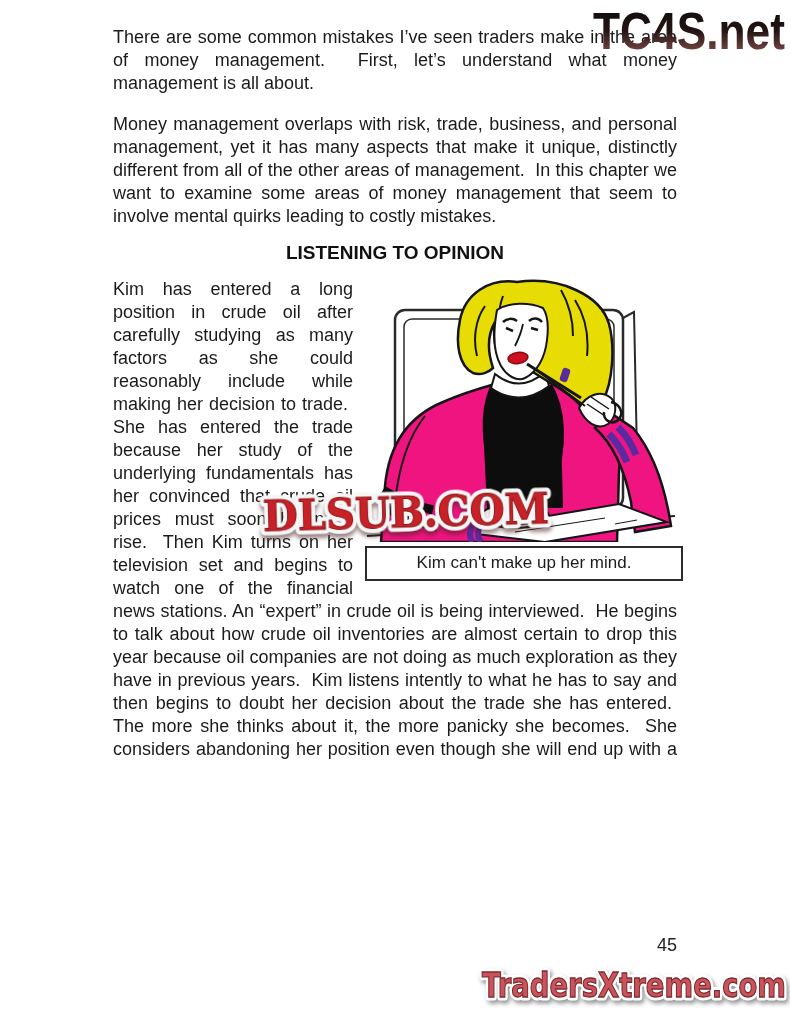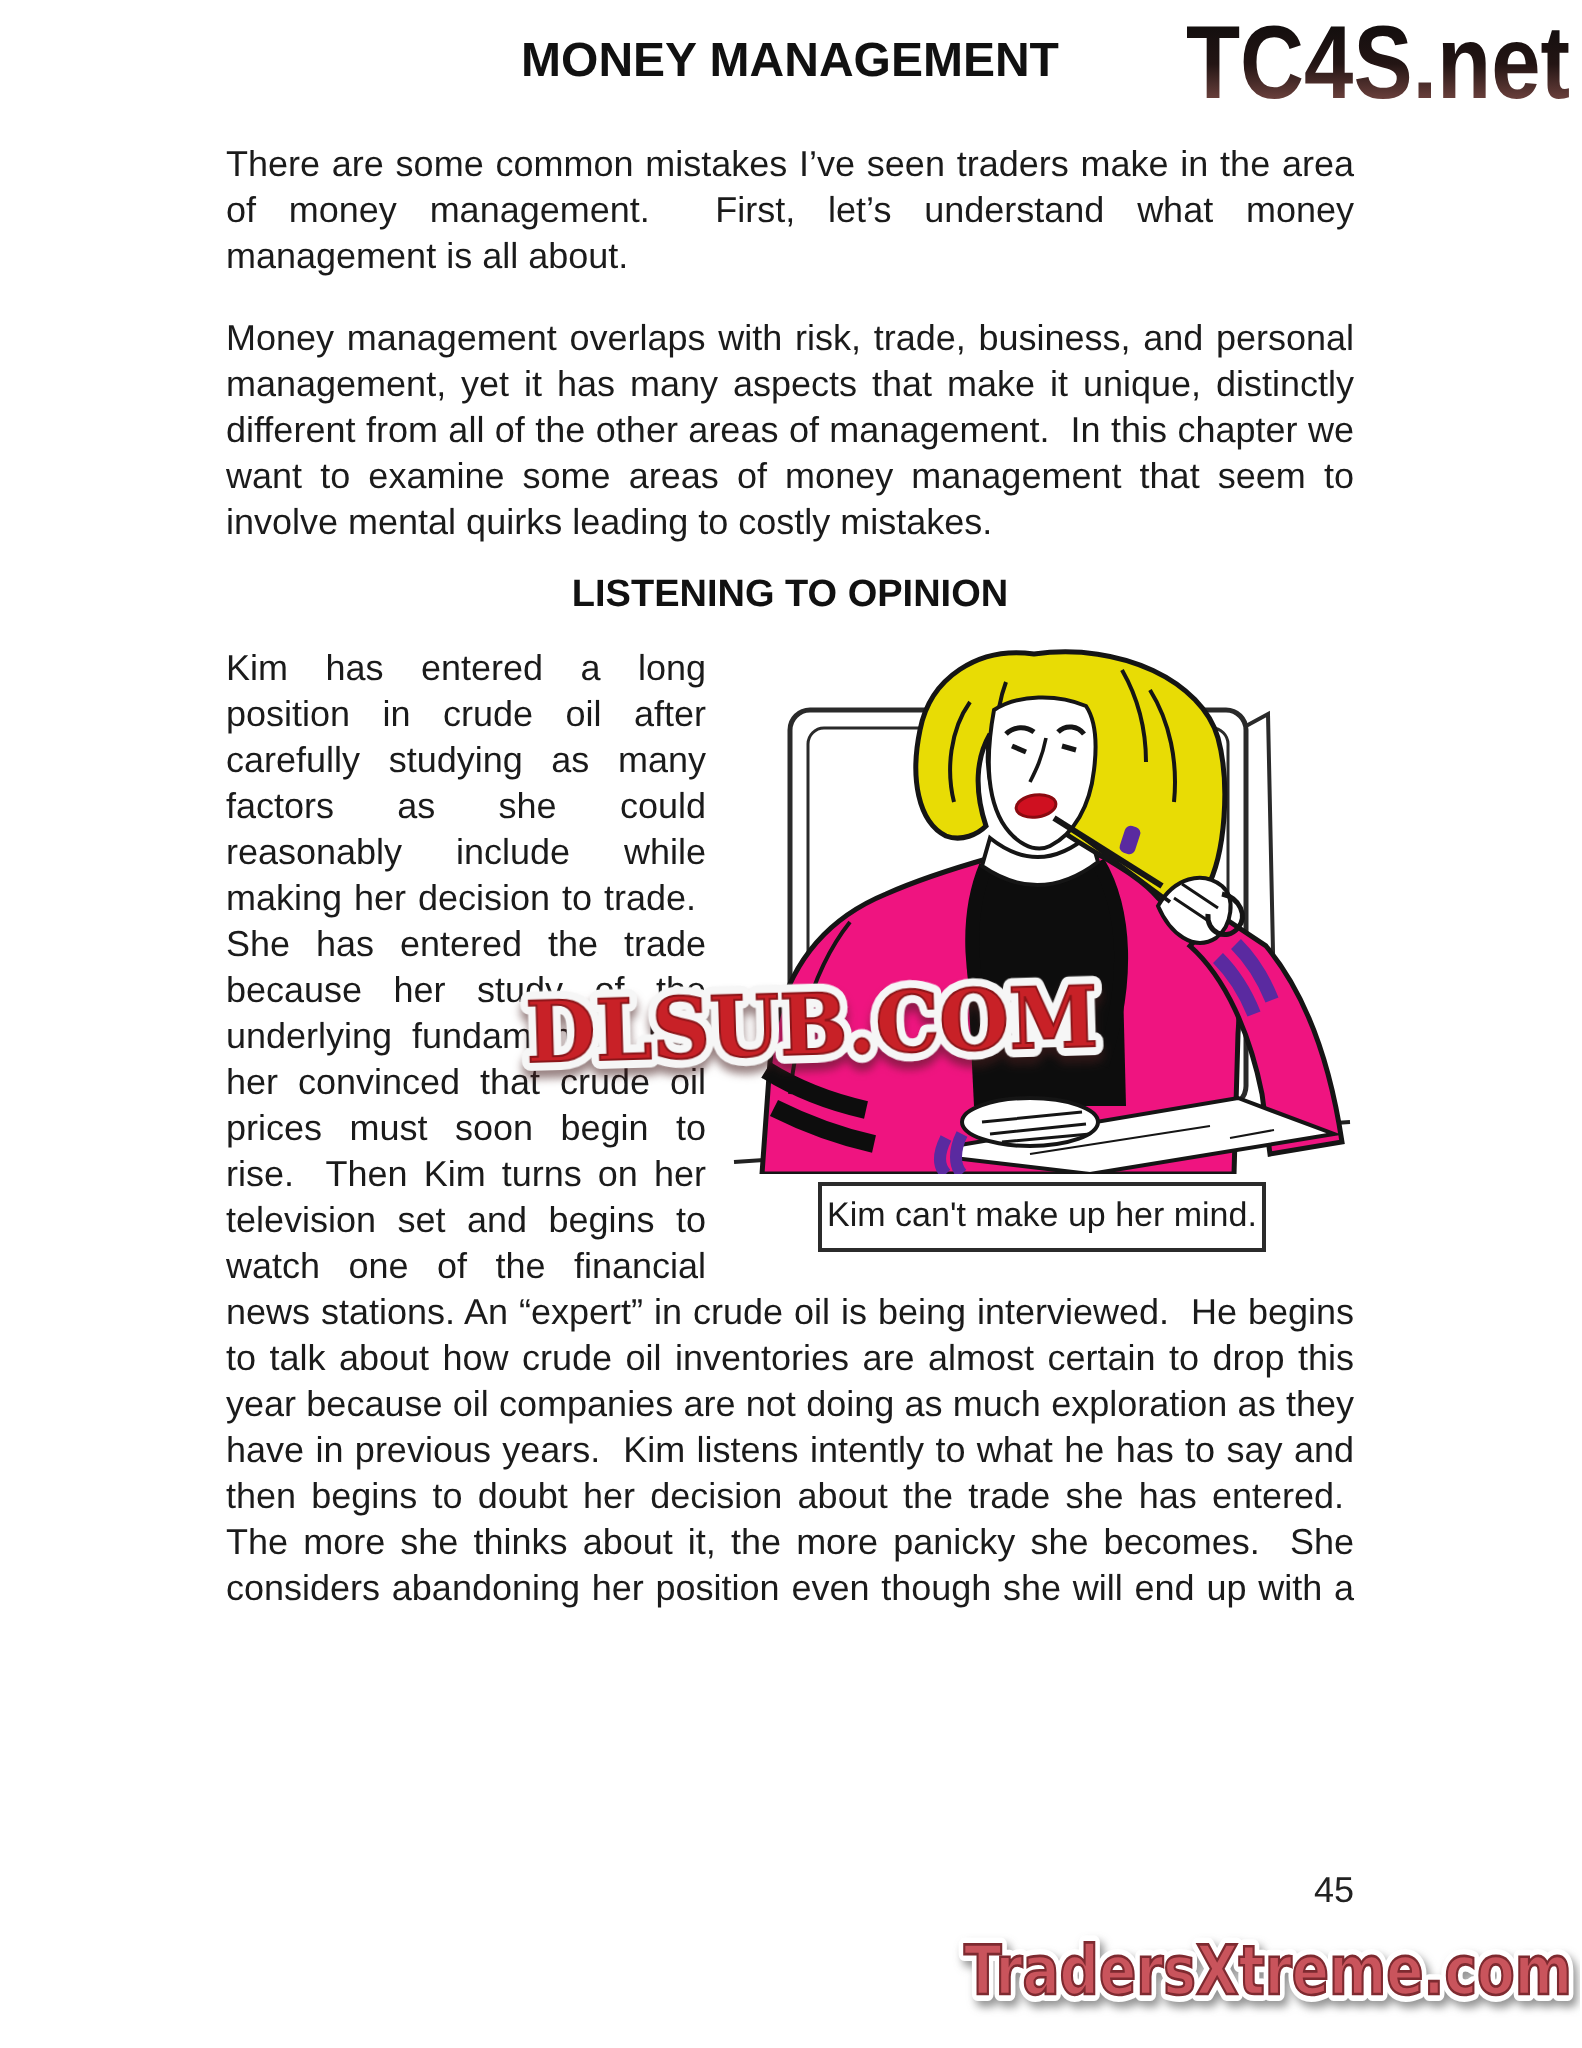--- a/index.html
+++ b/index.html
@@ -35,21 +35,21 @@
   }
   .kim-section { margin-top:14px; }
   .kim-section p.body { margin-top:0; text-align-last:justify; }
 
   .figure {
     float:right; width:312px;
     margin:-2px 0 16px 12px;
   }
   .figure svg.illustration { display:block; width:312px; height:266px; }
   .caption-box {
-    width:224px; margin:4px auto 0;
+    width:318px; margin:4px auto 0;
     border:2px solid #2b2b2b;
     text-align:center; font-size:17px; color:#1b1b1b;
     padding:5px 0 6px;
     background:#fff;
   }
 
   .dlsub-wrap {
     position:absolute; left:254px; top:484px; width:304px; height:60px;
     transform:rotate(-1.6deg);
     pointer-events:none;
@@ -75,21 +75,20 @@
           <stop offset="0" stop-color="#0b0b0b"></stop>
           <stop offset="0.5" stop-color="#231514"></stop>
           <stop offset="0.82" stop-color="#6e423e"></stop>
           <stop offset="1" stop-color="#9a625c"></stop>
         </linearGradient>
       </defs>
       <text x="228" y="47" text-anchor="end" font-family="Liberation Sans, sans-serif" font-size="52" font-weight="bold" textLength="192" lengthAdjust="spacingAndGlyphs" fill="url(#tcgrad)">TC4S.net</text>
     </svg>
   </div>
 
-  <h2 class="section">MONEY MANAGEMENT</h2>
 
   <p class="body first">There are some common mistakes I’ve seen traders make in the area of money management.&nbsp; First, let’s understand what money management is all about.</p>
   <p class="body">Money management overlaps with risk, trade, business, and personal management, yet it has many aspects that make it unique, distinctly different from all of the other areas of management.&nbsp; In this chapter we want to examine some areas of money management that seem to involve mental quirks leading to costly mistakes.</p>
 
   <h3 class="subsection">LISTENING TO OPINION</h3>
 
   <div class="kim-section">
     <div class="figure">
       <svg class="illustration" viewBox="0 0 312 266">
 

